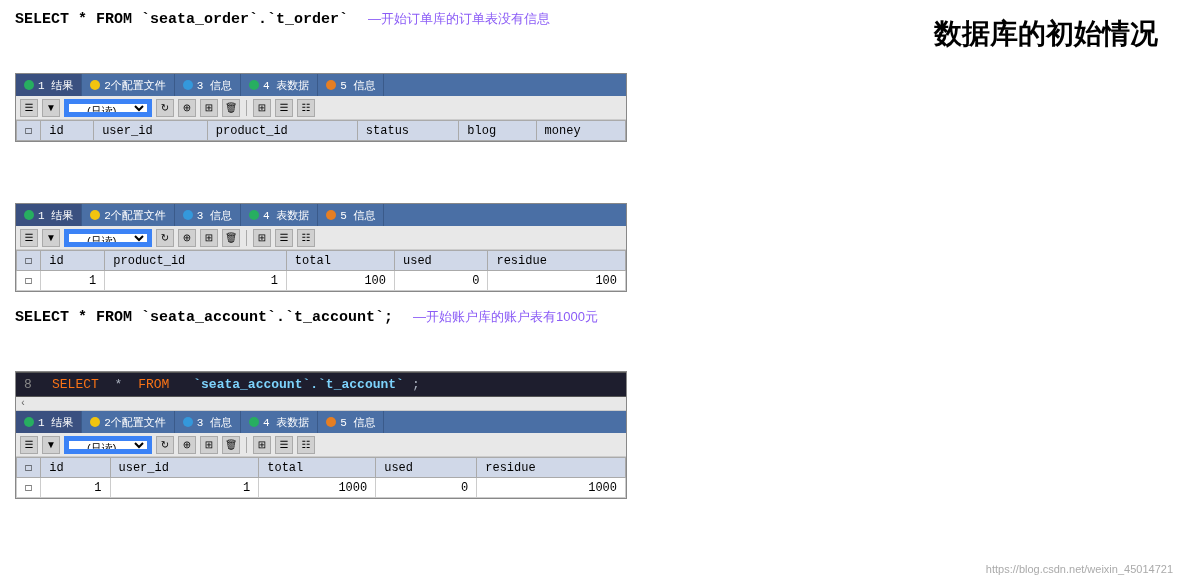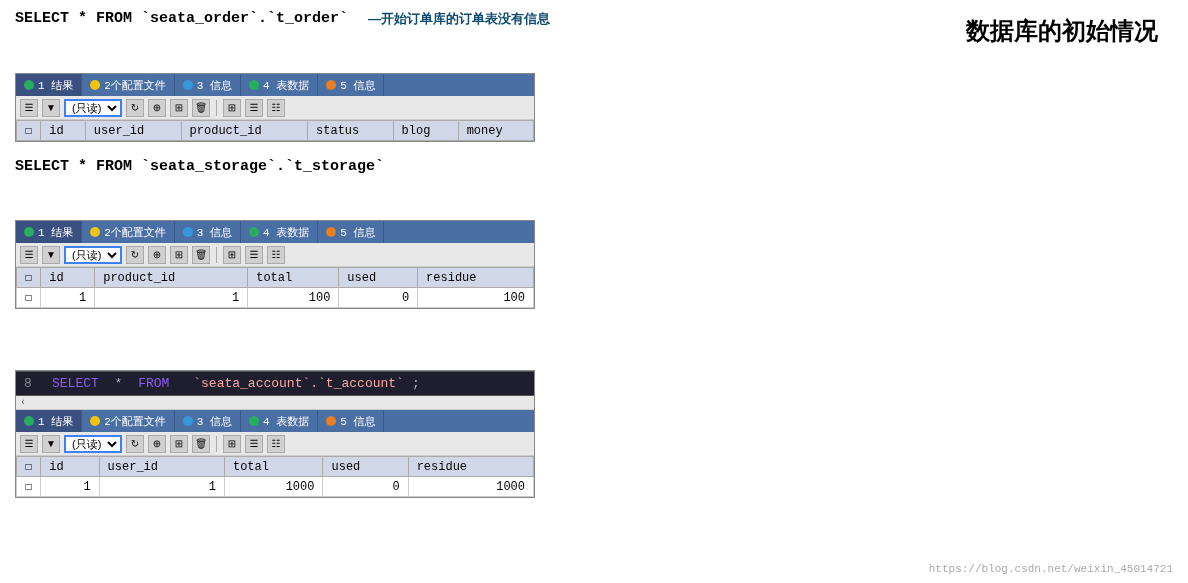--- a/index.html
+++ b/index.html
@@ -18,53 +18,53 @@
       display: flex;
       flex-direction: column;
       gap: 0;
     }
 
     
     .page-title {
       position: absolute;
       top: 15px;
       right: 30px;
-      font-size: 24px;
+      font-size: 28px;
       font-weight: bold;
       color: #000;
       font-family: 'SimHei', sans-serif;
     }
 
     
     .sql-section {
       margin-bottom: 12px;
     }
 
     .sql-line {
       display: flex;
-      align-items: flex-start;
+      align-items: center;
       gap: 20px;
       margin-bottom: 4px;
       font-size: 15px;
       font-family: 'Courier New', Consolas, monospace;
       color: #000;
       font-weight: bold;
     }
 
     .sql-comment {
-      color: #0c4a6e;
+      color: #8b5cf6;
       font-size: 13px;
-      font-weight: bold;
+      font-weight: normal;
       font-family: 'SimHei', Arial, sans-serif;
     }
 
     
     .db-panel {
       border: 1px solid #888;
-      width: 520px;
+      width: 612px;
       background: #fff;
       margin-bottom: 4px;
       margin-top: 45px;
     }
 
     
     .tab-bar {
       display: flex;
       align-items: stretch;
       background: #4a6fa5;
@@ -120,22 +120,22 @@
       display: flex;
       align-items: center;
       justify-content: center;
       font-size: 10px;
     }
 
     .toolbar-select {
       height: 18px;
       font-size: 11px;
       background: #fff;
-      border: 2px solid #3b82f6;
-      padding: 0 2px;
+      border: 5px solid #3b82f6;
+      padding: 0 14px;
     }
 
     .toolbar-sep {
       width: 1px;
       height: 16px;
       background: #aaa;
       margin: 0 2px;
     }
 
     
@@ -192,22 +192,22 @@
       display: flex;
       align-items: center;
       gap: 8px;
     }
 
     .code-line-num {
       color: #888;
       min-width: 20px;
     }
 
-    .code-kw { color: #8b5cf6; }
-    .code-str { color: #fca5a5; }
+    .code-kw { color: #f97316; }
+    .code-str { color: #7dd3fc; font-weight: bold; }
 
     .scroll-indicator {
       background: #e8e8e8;
       height: 14px;
       border-bottom: 1px solid #ccc;
       display: flex;
       align-items: center;
       padding: 0 4px;
     }
 
@@ -216,21 +216,21 @@
       color: #666;
     }
 
     
     .watermark {
       position: absolute;
       bottom: 8px;
       right: 15px;
       font-size: 11px;
       color: #aaa;
-      font-family: Liberation Mono, monospace;
+      font-family: Liberation Sans, sans-serif;
       margin-top: 32px;
     }
   </style>
 </head>
 <body>
 
 <div class="page-container">
 
   <div class="page-title">数据库的初始情况</div>
 
@@ -294,21 +294,20 @@
         </thead>
         <tbody>
           
         </tbody>
       </table>
     </div>
   </div>
 
   <div class="sql-section">
     <div class="sql-line">
-      <span>SELECT * FROM `seata_storage`.`t_storage`</span>
     </div>
     <div class="db-panel">
 
       <div class="tab-bar">
         <div class="tab active">
           <span class="tab-icon green"></span>
           <span>1 结果</span>
         </div>
         <div class="tab">
           <span class="tab-icon yellow"></span>
@@ -363,20 +362,24 @@
             <td class="td-right">100</td>
             <td class="td-right">0</td>
             <td class="td-right">100</td>
           </tr>
         </tbody>
       </table>
     </div>
   </div>
 
   <div class="sql-section">
+    <div class="sql-line">
+      <span>SELECT * FROM `seata_account`.`t_account`;</span>
+      <span class="sql-comment">—开始账户库的账户表有1000元</span>
+    </div>
     <div class="db-panel">
 
       <div class="code-area">
         <span class="code-line-num">8</span>
         <span class="code-kw">SELECT</span>
         <span>&nbsp;*&nbsp;</span>
         <span class="code-kw">FROM</span>
         <span>&nbsp;</span>
         <span class="code-str">`seata_account`.`t_account`</span>
         <span>;</span>

